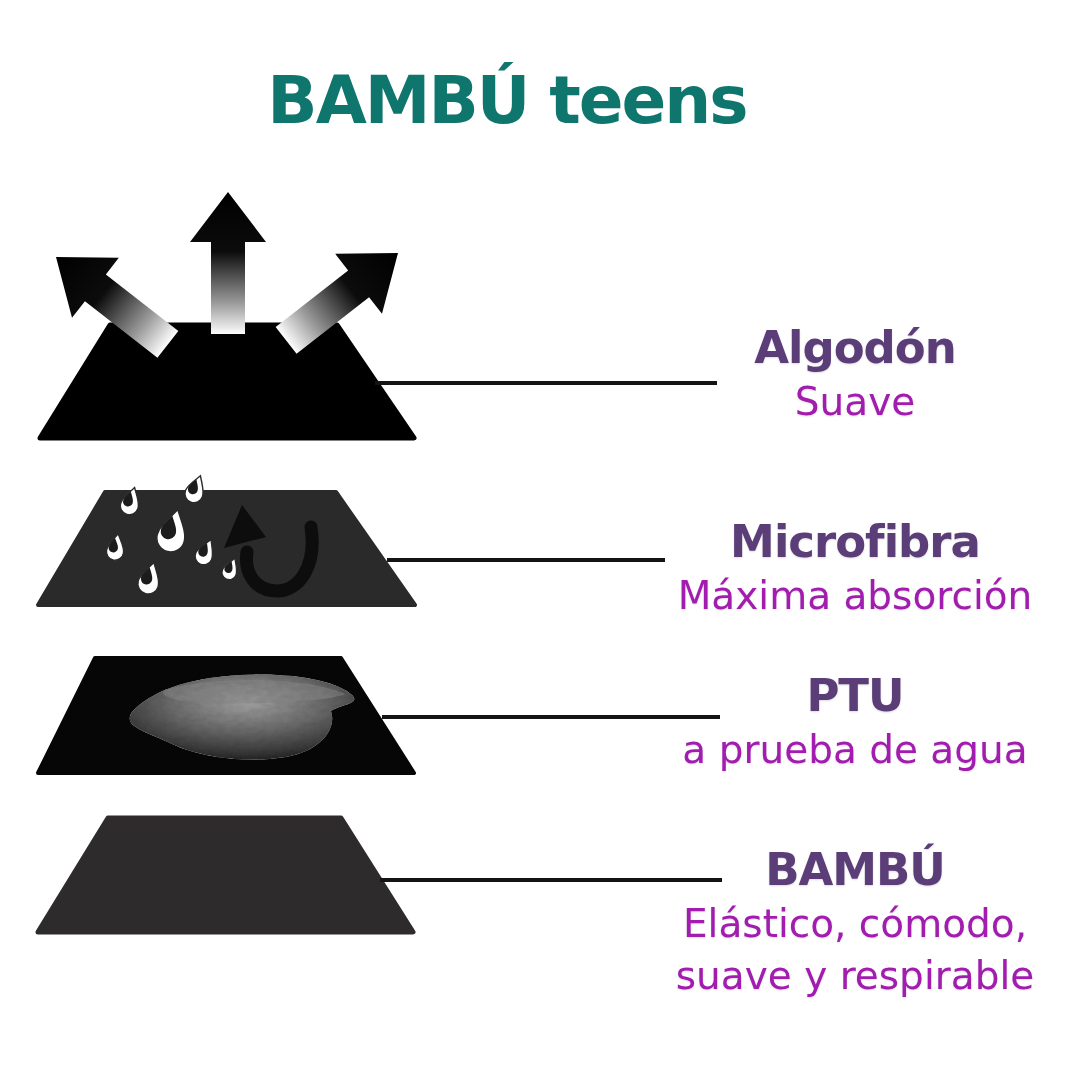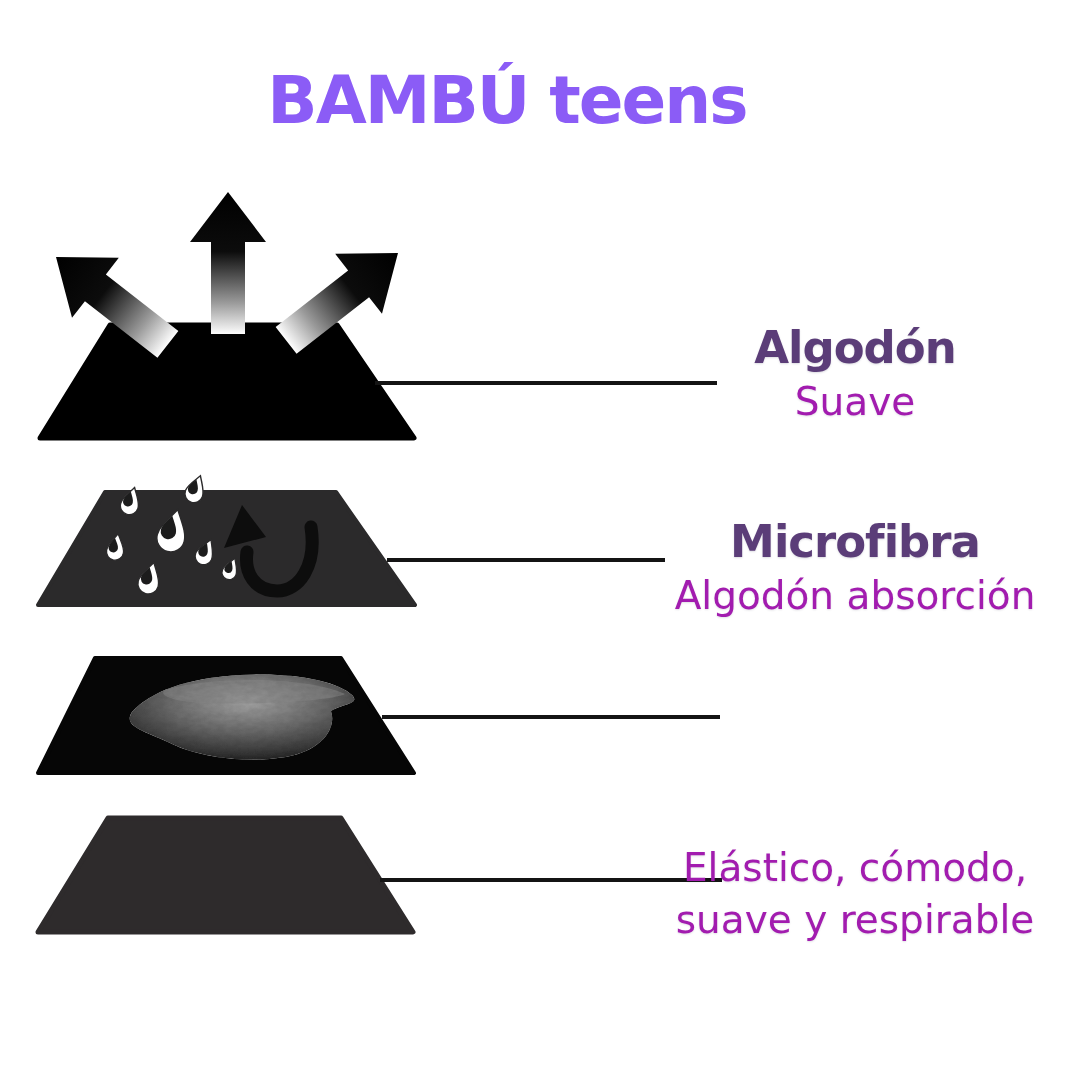--- a/index.html
+++ b/index.html
@@ -2,21 +2,21 @@
 <html><head>
 <meta charset="utf-8">
 <style>
   html,body{margin:0;padding:0;background:#ffffff;}
   .canvas{
     position:relative;width:1080px;height:1080px;background:#ffffff;
     overflow:hidden;font-family:"DejaVu Sans","Liberation Sans",sans-serif;
   }
   .title{
     position:absolute;top:62px;left:0;width:1014px;text-align:center;
-    font-size:66px;font-weight:bold;letter-spacing:-2px;color:#8b5cf6;
+    font-size:66px;font-weight:bold;letter-spacing:-2px;color:#0f766e;
   }
   .diagram-svg{position:absolute;top:0;left:0;width:1080px;height:1080px;}
   .label-group{position:absolute;left:645px;width:420px;text-align:center;}
   .label-heading{
     font-size:45px;font-weight:bold;color:#5b3d78;letter-spacing:-1px;
     line-height:56px;text-shadow:0 1px 2px rgba(60,60,90,0.18);
   }
   .label-sub{
     font-size:39px;font-weight:normal;color:#a21caf;line-height:52px;
     text-shadow:0 1px 2px rgba(60,60,90,0.15);
@@ -126,22 +126,27 @@
     <line x1="380" y1="880" x2="722" y2="880" stroke="#141414" stroke-width="4"></line>
   </svg>
 
   <div class="label-group g1">
     <div class="label-heading">Algodón</div>
     <div class="label-sub">Suave</div>
   </div>
 
   <div class="label-group g2">
     <div class="label-heading">Microfibra</div>
-    <div class="label-sub">Algodón absorción</div>
+    <div class="label-sub">Máxima absorción</div>
   </div>
 
+  <div class="label-group g3">
+    <div class="label-heading">PTU</div>
+    <div class="label-sub">a prueba de agua</div>
+  </div>
 
   <div class="label-group g4">
+    <div class="label-heading">BAMBÚ</div>
     <div class="label-sub">Elástico, cómodo,</div>
     <div class="label-sub">suave y respirable</div>
   </div>
 
 </div>
 
 </body></html>

